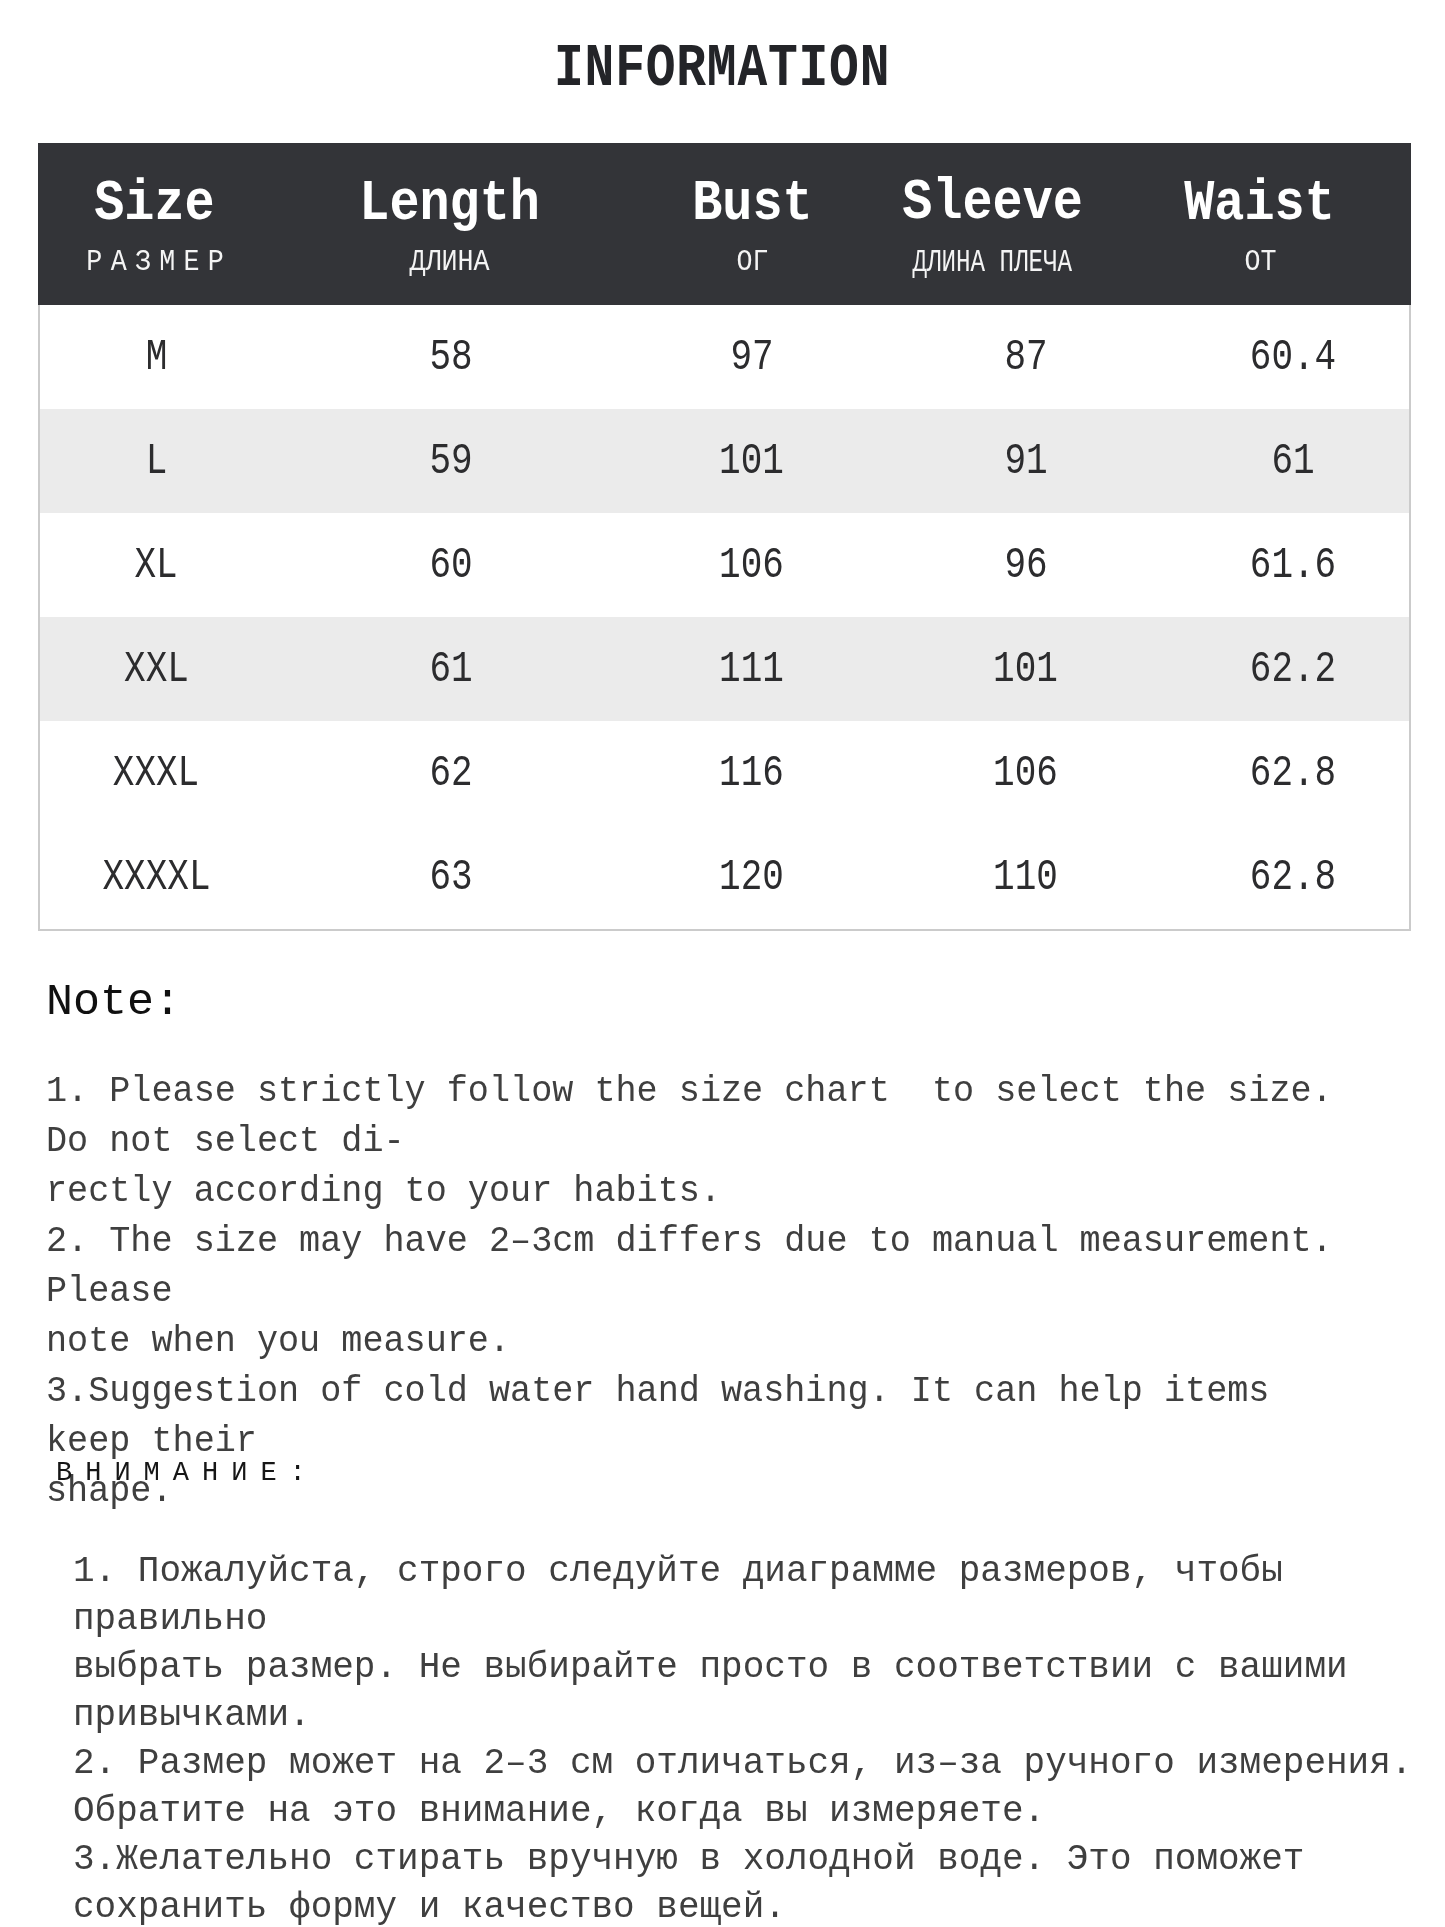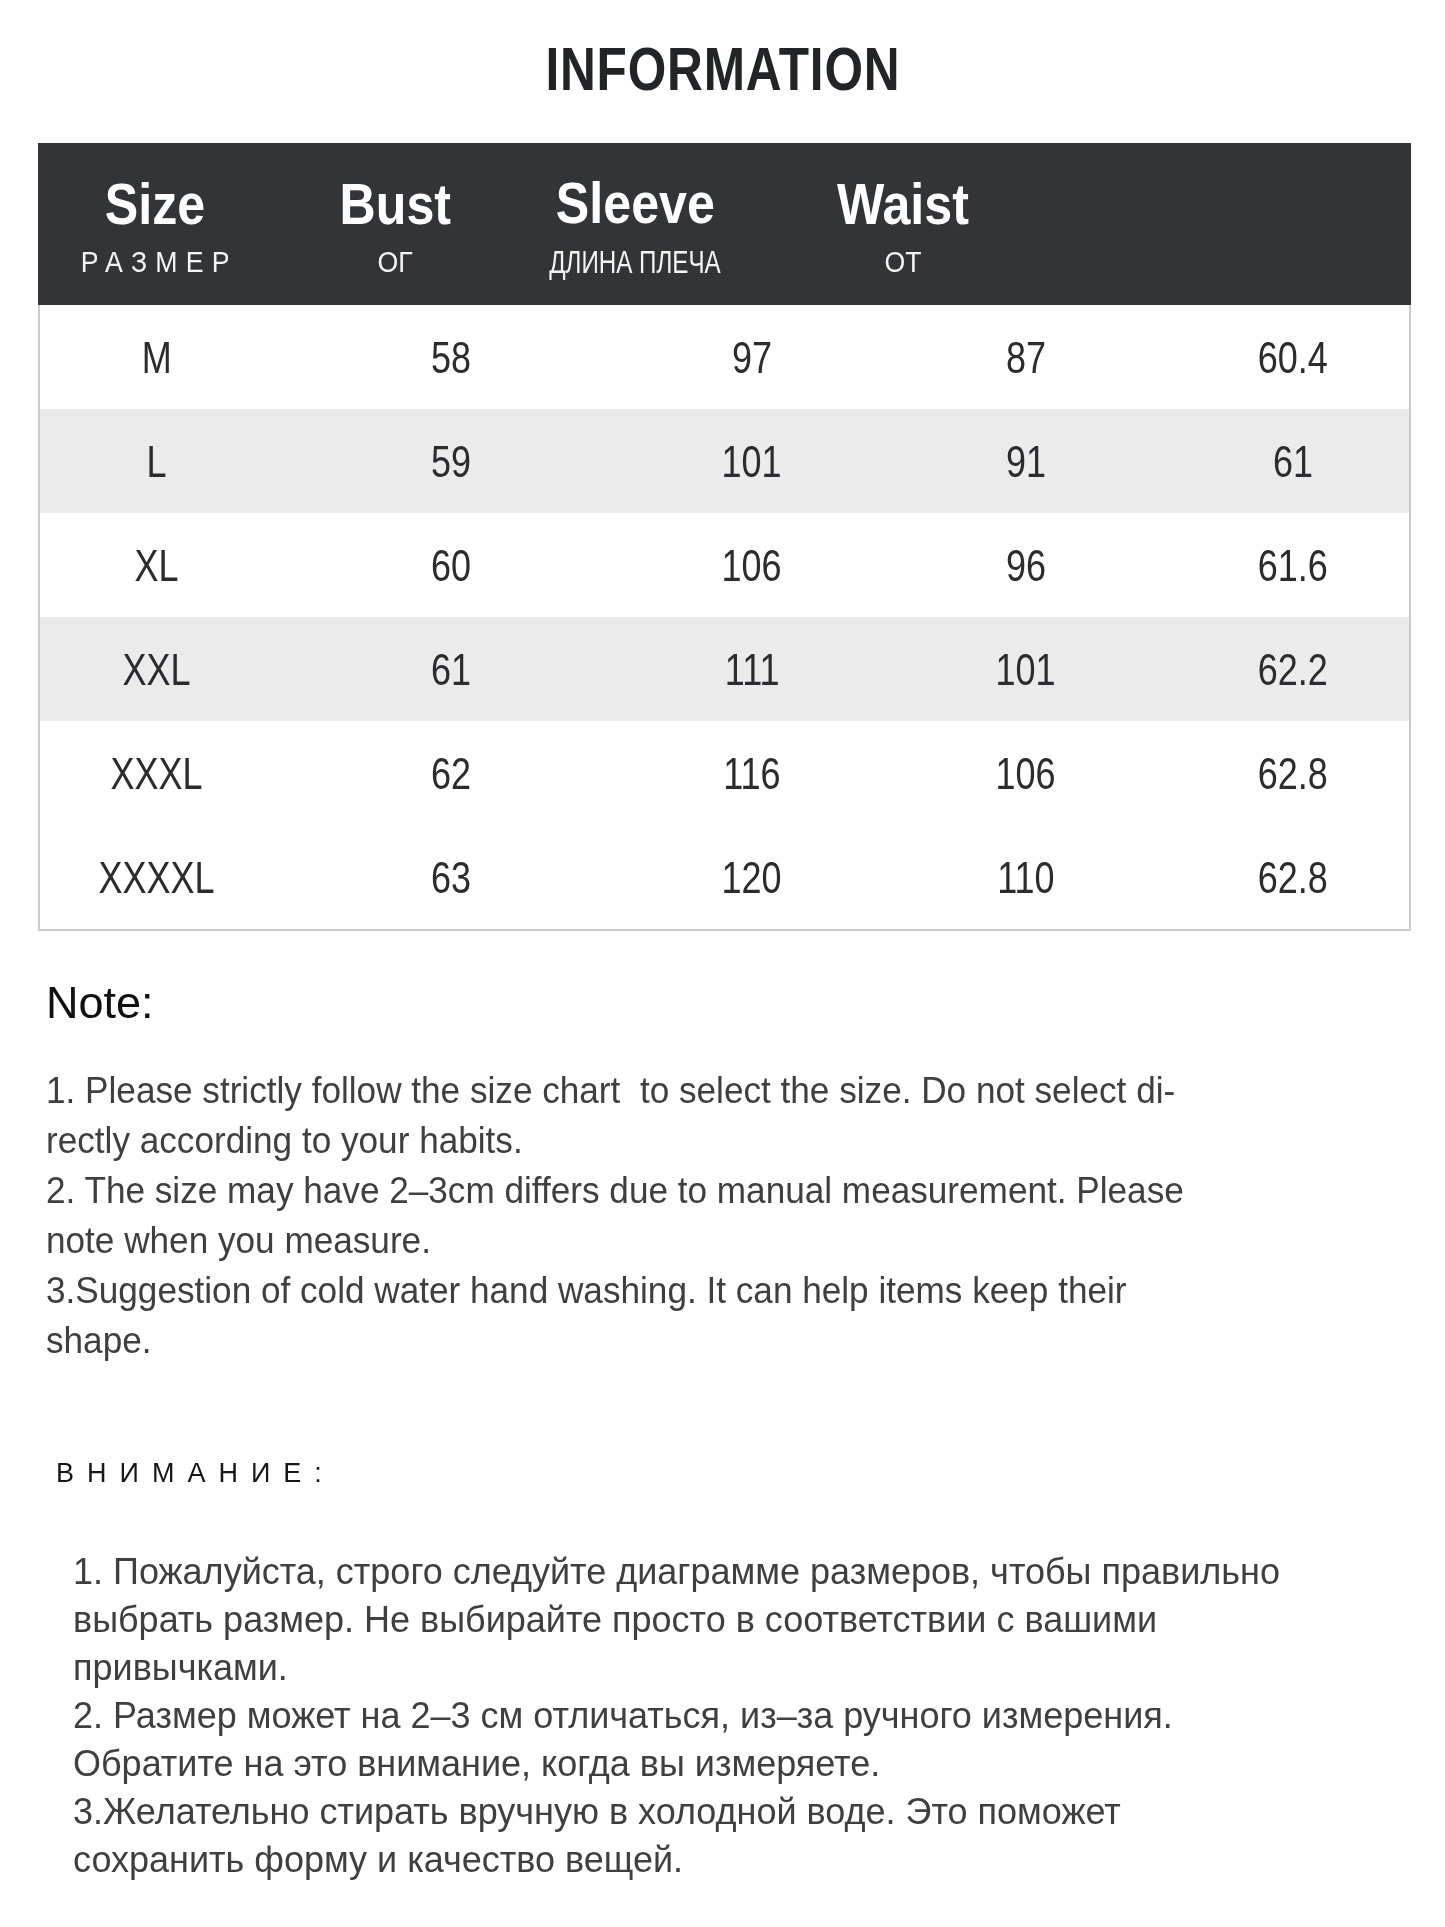--- a/index.html
+++ b/index.html
@@ -1,18 +1,18 @@
 <!DOCTYPE html>
 <html><head>
 <meta charset="utf-8">
 <style>
   html,body { margin:0; padding:0; }
   .page {
     position:relative; width:1445px; height:1927px; background:#ffffff;
-    font-family:Liberation Sans, sans-serif; overflow:hidden; color:#2c2c2e;
+    font-family:Liberation Mono, monospace; overflow:hidden; color:#2c2c2e;
   }
 
   
   .title-wrap { position:absolute; top:38px; left:0; right:0; text-align:center; }
   .title {
     display:inline-block; font-size:62px; font-weight:700; color:#232428;
     line-height:1; letter-spacing:1px; transform:scaleX(0.80); transform-origin:center;
   }
 
   
@@ -55,20 +55,24 @@
 
   <div class="title-wrap">
     <span class="title">INFORMATION</span>
   </div>
 
   <div class="size-table">
     <div class="thead">
       <div class="th th-size c1">
         <span class="en">Size</span>
         <span class="ru">РАЗМЕР</span>
+      </div>
+      <div class="th th-length c2">
+        <span class="en">Length</span>
+        <span class="ru">ДЛИНА</span>
       </div>
       <div class="th th-bust c3">
         <span class="en">Bust</span>
         <span class="ru">ОГ</span>
       </div>
       <div class="th th-sleeve c5">
         <span class="en">Sleeve</span>
         <span class="ru">ДЛИНА ПЛЕЧА</span>
       </div>
       <div class="th th-waist c4">

